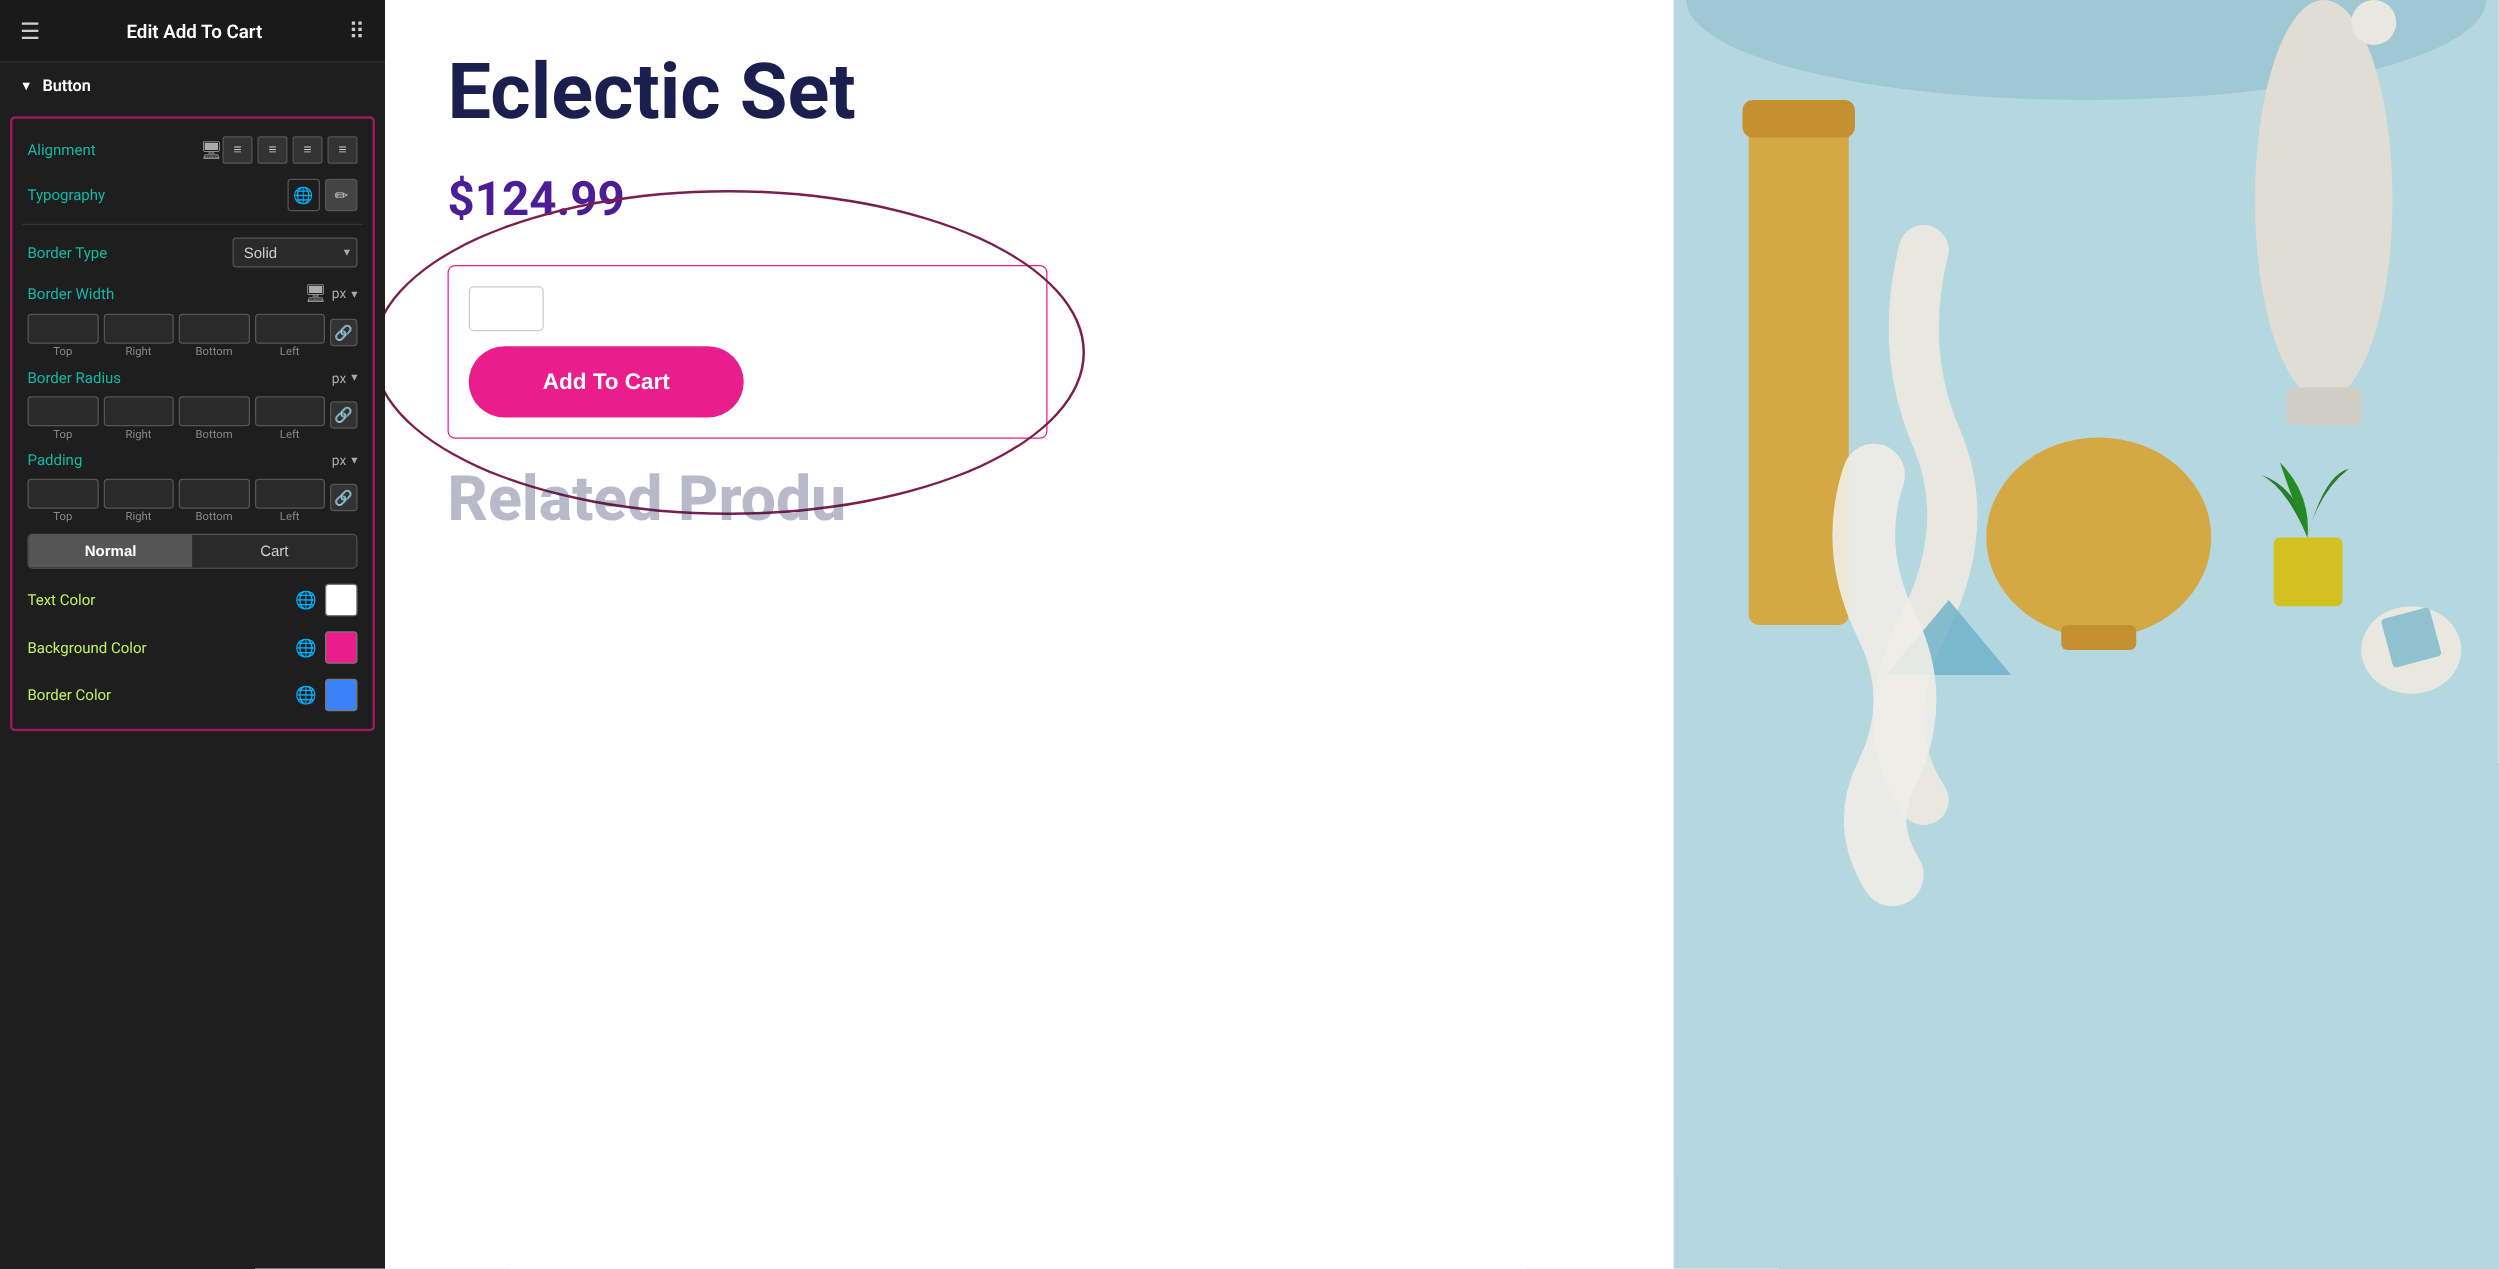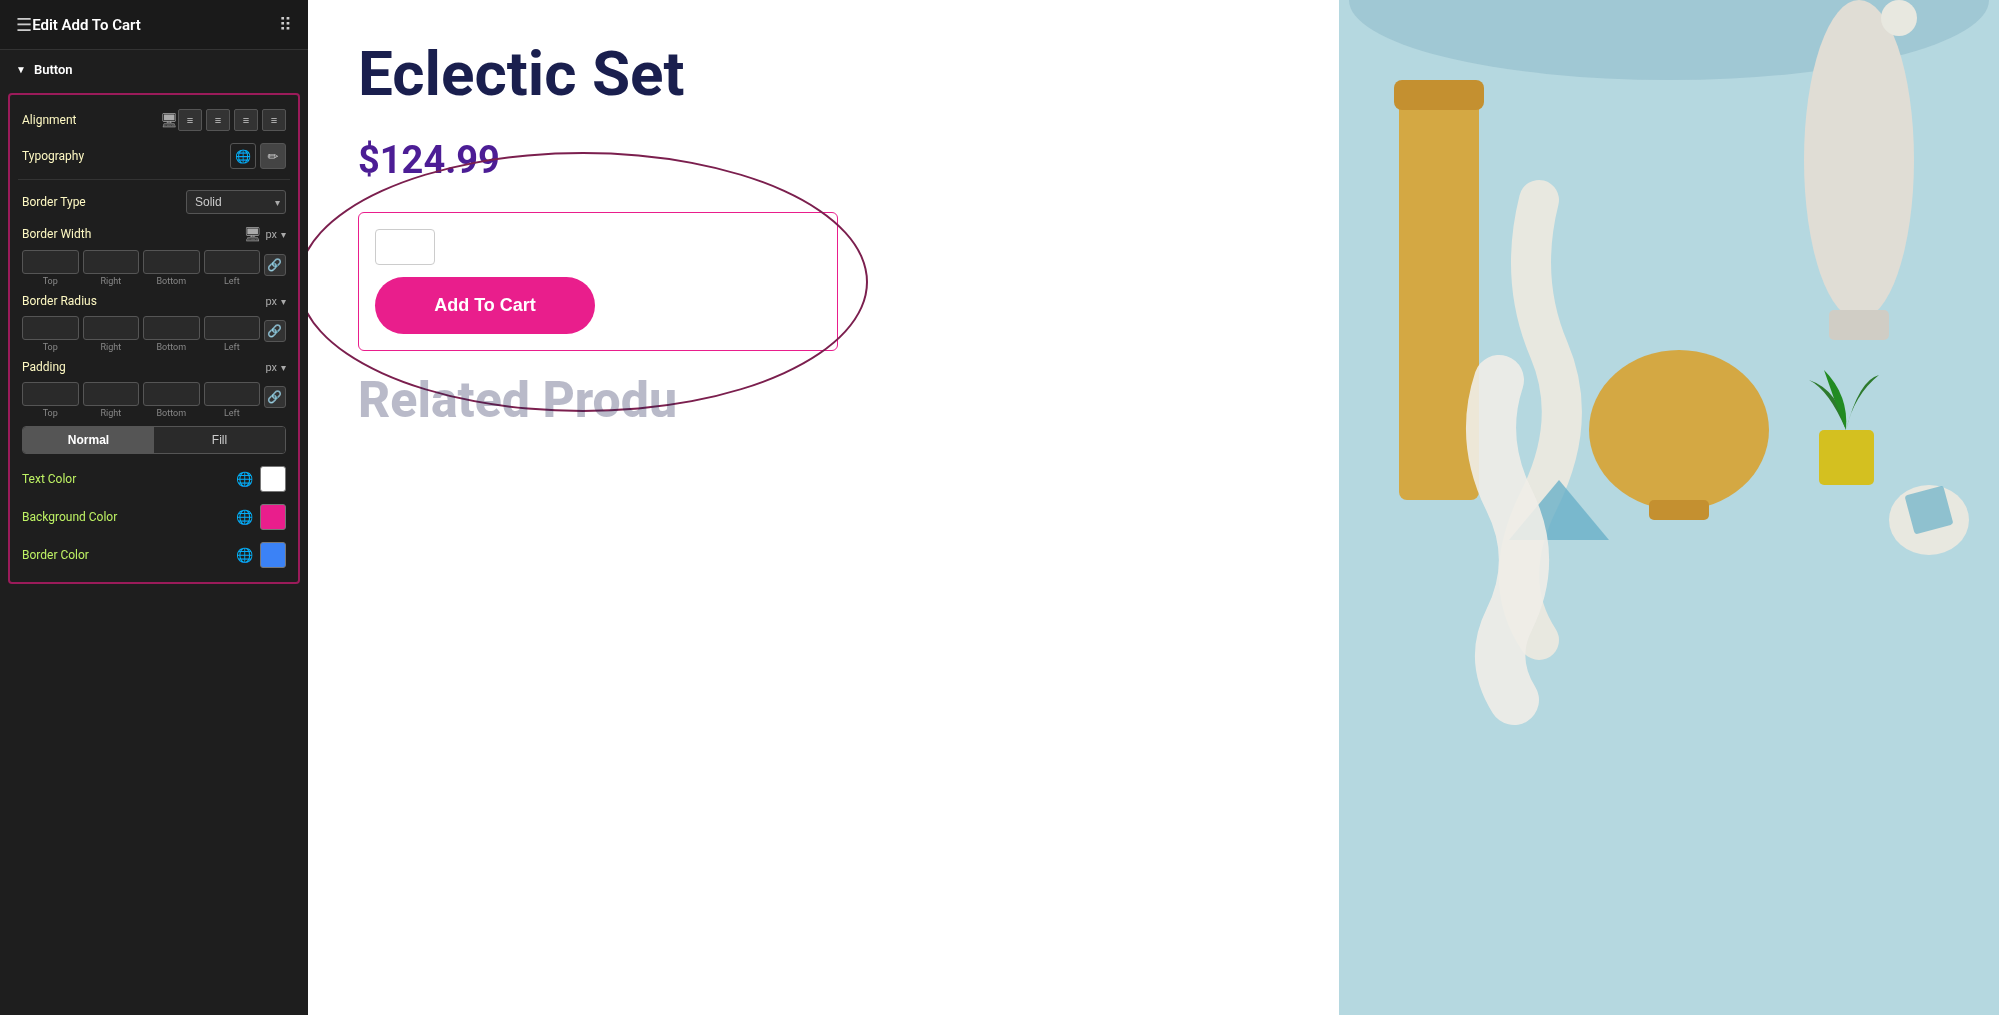--- a/index.html
+++ b/index.html
@@ -31,21 +31,21 @@
       height: 50px;
       background: #1a1a1a;
       border-bottom: 1px solid #333;
     }
 
     .panel-header-title {
       font-size: 15px;
       font-weight: 600;
       color: #fff;
       flex: 1;
-      text-align: left;
+      text-align: center;
     }
 
     .hamburger-icon, .grid-icon {
       color: #ccc;
       font-size: 18px;
       cursor: pointer;
     }
 
     .panel-content {
       flex: 1;
@@ -93,21 +93,21 @@
 
     .row {
       display: flex;
       align-items: center;
       justify-content: space-between;
       padding: 6px 4px;
     }
 
     .row-label {
       font-size: 12px;
-      color: #fef9c3;
+      color: #14b8a6;
       flex: 1;
     }
 
     .row-controls {
       display: flex;
       align-items: center;
       gap: 4px;
     }
 
     .align-btn {
@@ -554,21 +554,21 @@
         </div>
         <div class="num-cell">
           <input type="text" style="">
           <label>Left</label>
         </div>
         <button class="link-btn">🔗</button>
       </div>
 
       <div class="tab-row">
         <button class="tab-btn active">Normal</button>
-        <button class="tab-btn">Fill</button>
+        <button class="tab-btn">Cart</button>
       </div>
 
       <div class="color-row">
         <span class="color-row-label">Text Color</span>
         <div class="color-controls">
           <span class="globe-icon">🌐</span>
           <div class="color-swatch white"></div>
         </div>
       </div>
 

